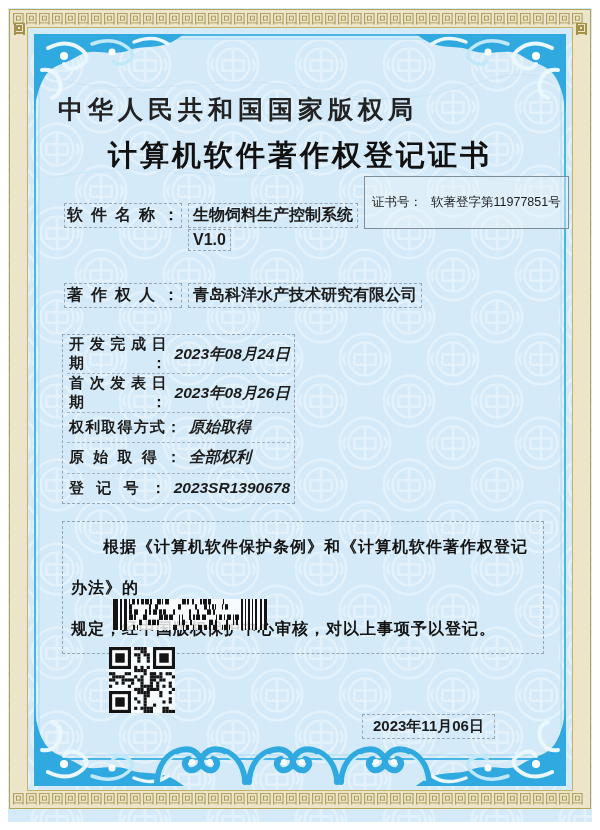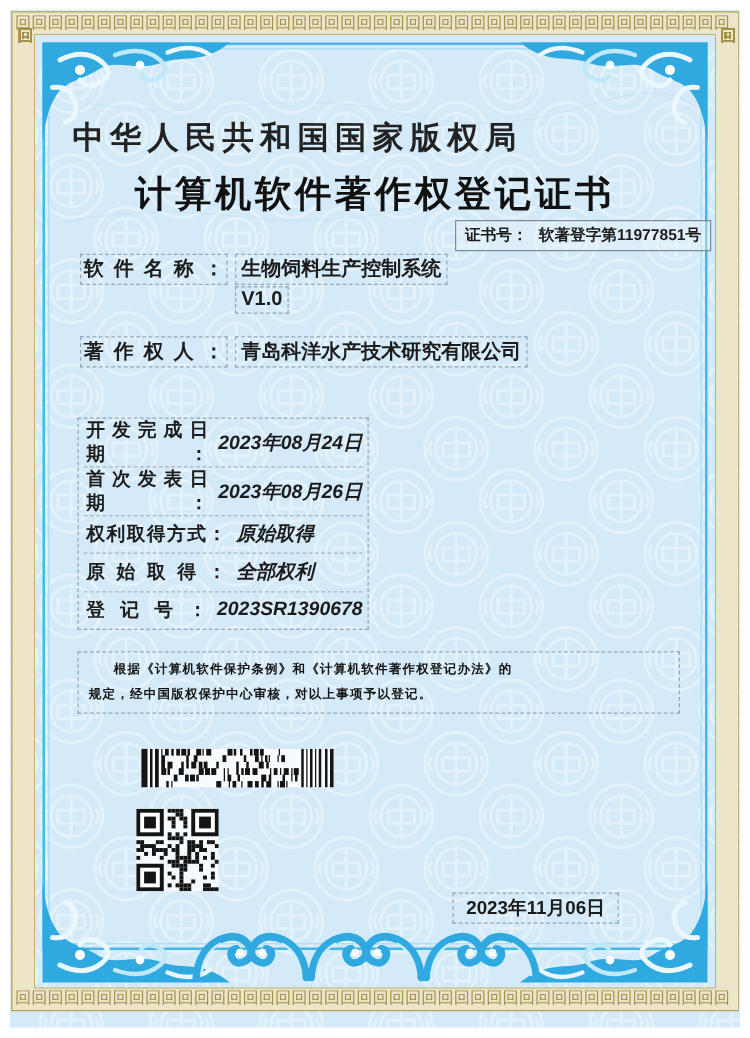--- a/index.html
+++ b/index.html
@@ -17,38 +17,38 @@
   .key-v{top:12px;width:16px;height:794px;font-size:13px;line-height:16px;
          writing-mode:vertical-rl;text-orientation:upright;}
   .key-left{left:11px;} .key-right{left:573px;}
   svg.layer{position:absolute;left:8px;top:8px;pointer-events:none;}
   
   .issuer{position:absolute;left:0;top:93px;width:476px;text-align:center;
           font-family:"Liberation Serif",serif;font-weight:bold;font-size:25px;letter-spacing:5px;color:#222;}
   .cert-title{position:absolute;left:0;top:136px;width:600px;text-align:center;
           font-family:"Liberation Serif",serif;font-weight:bold;font-size:29px;letter-spacing:3px;color:#111;}
   .cert-no{position:absolute;left:364px;top:176px;border:1px solid #7d8d99;background:rgba(235,245,251,.4);
-           padding:3px 7px;font-size:12.5px;font-weight:bold;white-space:nowrap;}
+           padding:17px 7px;font-size:12.5px;font-weight:normal;white-space:nowrap;}
   .cert-no .num{margin-left:9px;}
   .dashed{border:1px dashed #94a6b3;}
   .field-row{position:absolute;left:64px;display:flex;align-items:flex-start;}
   .f-label{display:inline-block;width:112px;font-weight:bold;font-size:16px;
            text-align:justify;text-align-last:justify;padding:1px 2px;}
   .f-val{font-weight:bold;font-size:16px;padding:1px 4px;margin-left:6px;white-space:nowrap;}
   .val-col{display:flex;flex-direction:column;align-items:flex-start;gap:1px;}
   .details-box{position:absolute;left:62px;top:334px;width:233px;height:170px;box-sizing:border-box;
                border:1px dashed #94a6b3;padding:0 4px;display:flex;flex-direction:column;}
   .d-row{flex:1;display:flex;align-items:center;}
   .d-row:not(:last-child){border-bottom:1px dashed #a4b4c0;}
   .d-label{display:inline-block;width:112px;font-weight:bold;font-size:15px;
            text-align:justify;text-align-last:justify;padding-left:2px;}
   .d-val{font-weight:bold;font-size:15.5px;margin-left:8px;white-space:nowrap;font-style:italic;}
   .statement{position:absolute;left:62px;top:521px;width:482px;box-sizing:border-box;
-             border:1px dashed #94a6b3;padding:4px 8px;font-weight:bold;font-size:10px;
-             letter-spacing:1px;line-height:20px;color:#141414;}
+             border:1px dashed #94a6b3;padding:4px 8px;font-weight:bold;font-size:16px;
+             letter-spacing:1px;line-height:41px;color:#141414;}
   .statement .l1{text-indent:2em;}
   .issue-date{position:absolute;left:362px;top:714px;}
   .issue-date span{display:inline-block;border:1px dashed #94a6b3;padding:2px 10px;
                    font-weight:bold;font-size:15px;}
   .code{position:absolute;}
 </style>
 </head>
 <body>
 
 <div class="page">
@@ -256,21 +256,21 @@
   </div>
 
   <div class="field-row" style="top:203px">
     <span class="f-label dashed">软件名称：</span>
     <div class="val-col">
       <span class="f-val dashed">生物饲料生产控制系统</span>
       <span class="f-val dashed">V1.0</span>
     </div>
   </div>
 
-  <div class="field-row" style="top:269px">
+  <div class="field-row" style="top:283px">
     <span class="f-label dashed">著作权人：</span>
     <span class="f-val dashed">青岛科洋水产技术研究有限公司</span>
   </div>
 
   <div class="details-box">
     <div class="d-row">
       <span class="d-label">开发完成日期：</span>
       <span class="d-val">2023年08月24日</span>
     </div>
     <div class="d-row">

